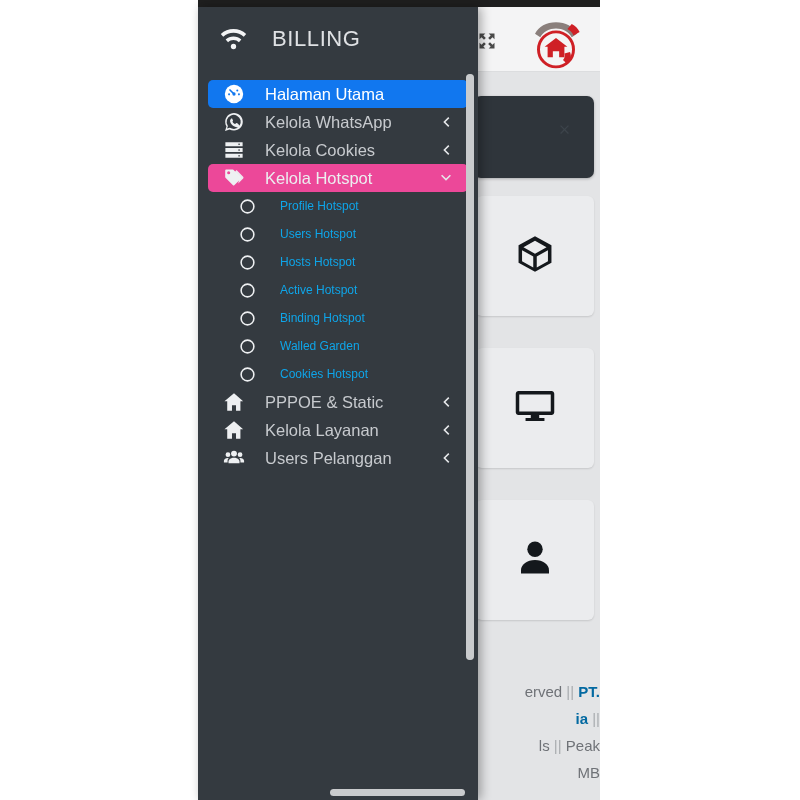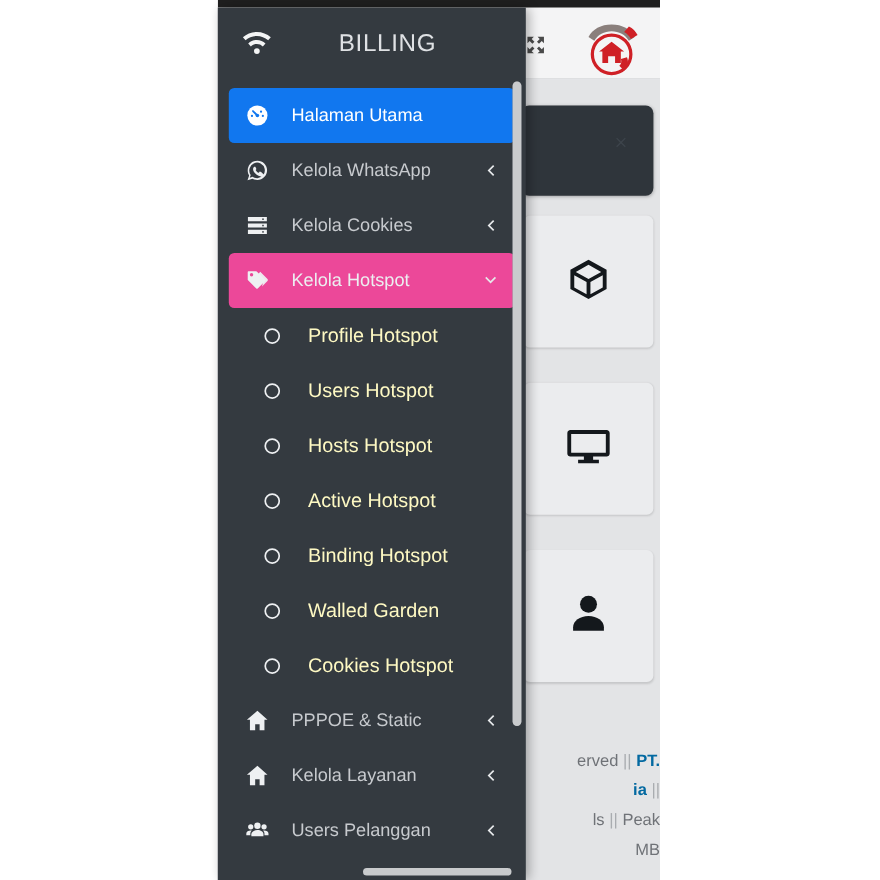--- a/index.html
+++ b/index.html
@@ -88,41 +88,40 @@
     width: 280px; height: 793px;
     background: #343a40;
     overflow: hidden;
     box-shadow: 3px 0 10px rgba(0,0,0,.33);
   }
   .sidebar-header {
     height: 63px;
     display: flex; align-items: center;
     padding-left: 21px;
     box-sizing: border-box;
-    gap: 36px;
   }
   .sidebar-header .wifi-icon { width: 29px; height: 29px; color: #f3f4f5; }
   .sidebar-title {
     margin-left: 24px;
     color: #dfe1e4;
     font-size: 22px;
     letter-spacing: .6px;
   }
 
   .menu {
     position: absolute; left: 0; top: 63px;
     width: 280px; height: 730px;
     padding: 10px 10px 0 10px;
     box-sizing: border-box;
     overflow: hidden;
   }
 
   .menu-item {
     position: relative;
-    height: 50px;
+    height: 28px;
     display: flex; align-items: center;
     border-radius: 5px;
     padding: 0 14px 0 13px;
     box-sizing: border-box;
     color: #c7cace;
     font-size: 16.5px;
   }
   .menu-item .mi-icon {
     width: 25px; height: 25px;
     flex: 0 0 25px;
@@ -144,22 +143,22 @@
     background: #1177ef;
     color: #ffffff;
   }
   .menu-item.active .mi-icon { color: #ffffff; }
   .menu-item.open {
     background: #ec4899;
     color: #eceef0;
   }
   .menu-item.sub {
     padding-left: 27px;
-    color: #fef9c3;
-    font-size: 18px;
+    color: #0ea5e9;
+    font-size: 12px;
   }
   .menu-item.sub .mi-icon svg { width: 17px; height: 17px; }
   .menu-item.sub .mi-label { margin-left: 20px; }
 
   
   .v-scroll-track {
     position: absolute; right: 4px; top: 67px;
     width: 8px; height: 586px;
     background: #6d7277;
     border-radius: 4px;

